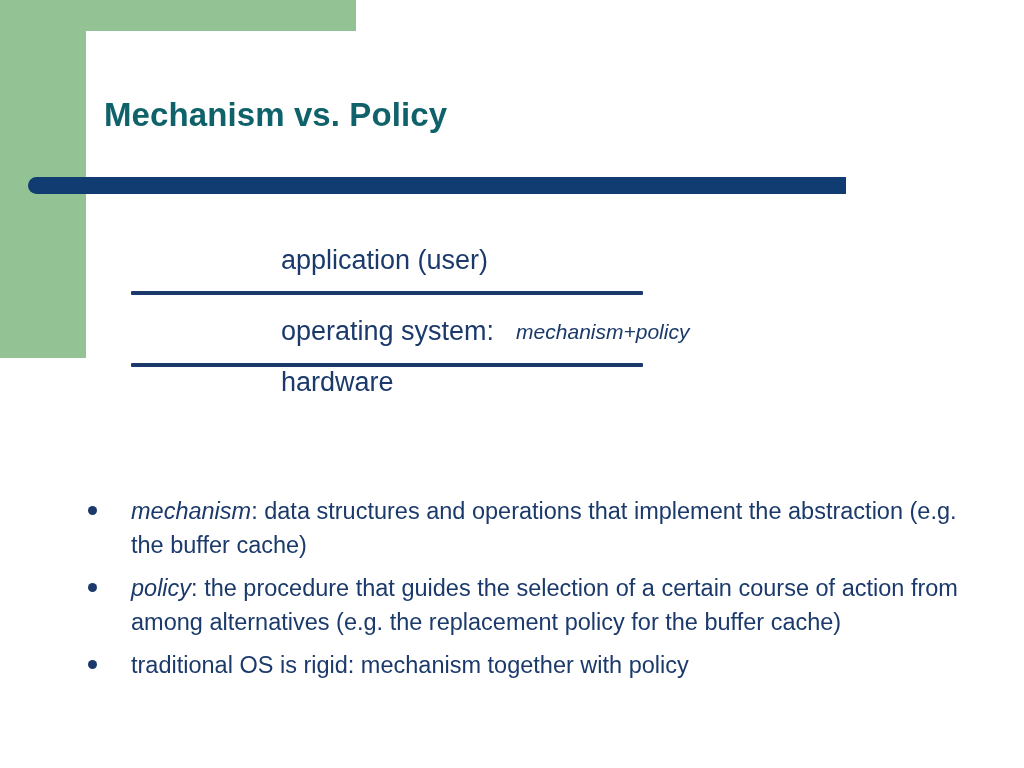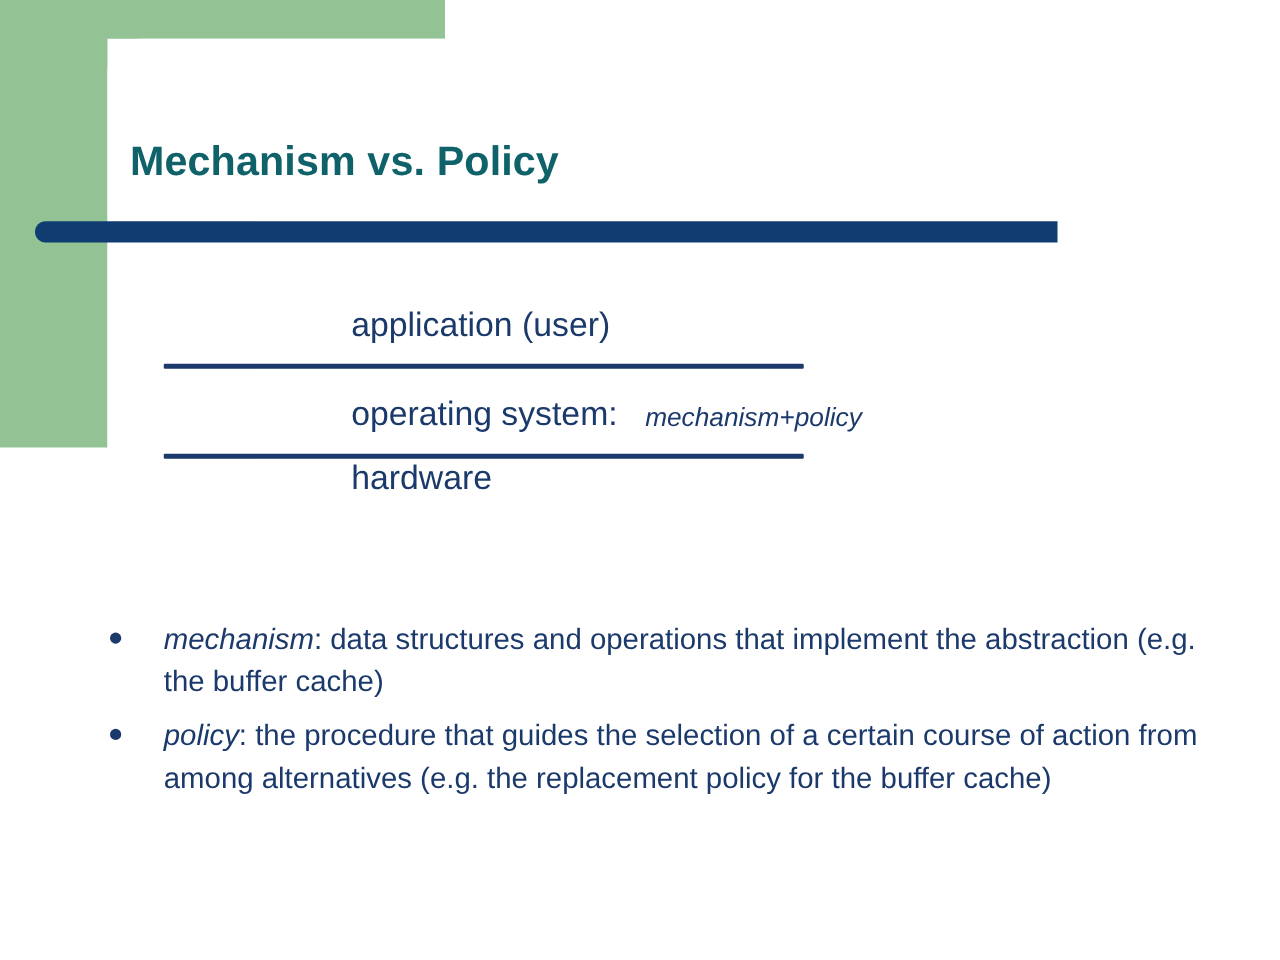--- a/index.html
+++ b/index.html
@@ -54,38 +54,38 @@
     height: 17px;
     background: #103c71;
     border-top-left-radius: 9px;
     border-bottom-left-radius: 9px;
   }
 
   
   .slide-title {
     position: absolute;
     left: 104px;
-    top: 110px;
+    top: 96px;
     font-size: 33px;
     font-weight: bold;
     color: #10626a;
     letter-spacing: 0.1px;
     white-space: nowrap;
   }
 
   
   .layer-diagram {
     position: absolute;
     left: 131px;
     top: 245px;
     width: 720px;
   }
   .layer-row {
     display: flex;
-    align-items: flex-end;
+    align-items: center;
     padding-left: 150px;
     color: #1b3a6b;
   }
   .layer-row .layer-label {
     font-size: 27px;
     color: #1b3a6b;
     white-space: nowrap;
   }
   .layer-row .layer-annotation {
     font-size: 21px;
@@ -177,16 +177,20 @@
     <li class="bullet-item bullet-text-width-1">
       <span class="bullet-marker"></span>
       <span class="term">mechanism</span><span>: data structures and operations that implement the abstraction (e.g. the buffer cache)</span>
     </li>
 
     <li class="bullet-item bullet-text-width-2">
       <span class="bullet-marker"></span>
       <span class="term">policy</span><span>: the procedure that guides the selection of a certain course of action from among alternatives (e.g. the replacement policy for the buffer cache)</span>
     </li>
 
+    <li class="bullet-item">
+      <span class="bullet-marker"></span>
+      <span class="term"></span><span>traditional OS is rigid: mechanism together with policy</span>
+    </li>
 
   </ul>
 
 </div>
 
 </body></html>

